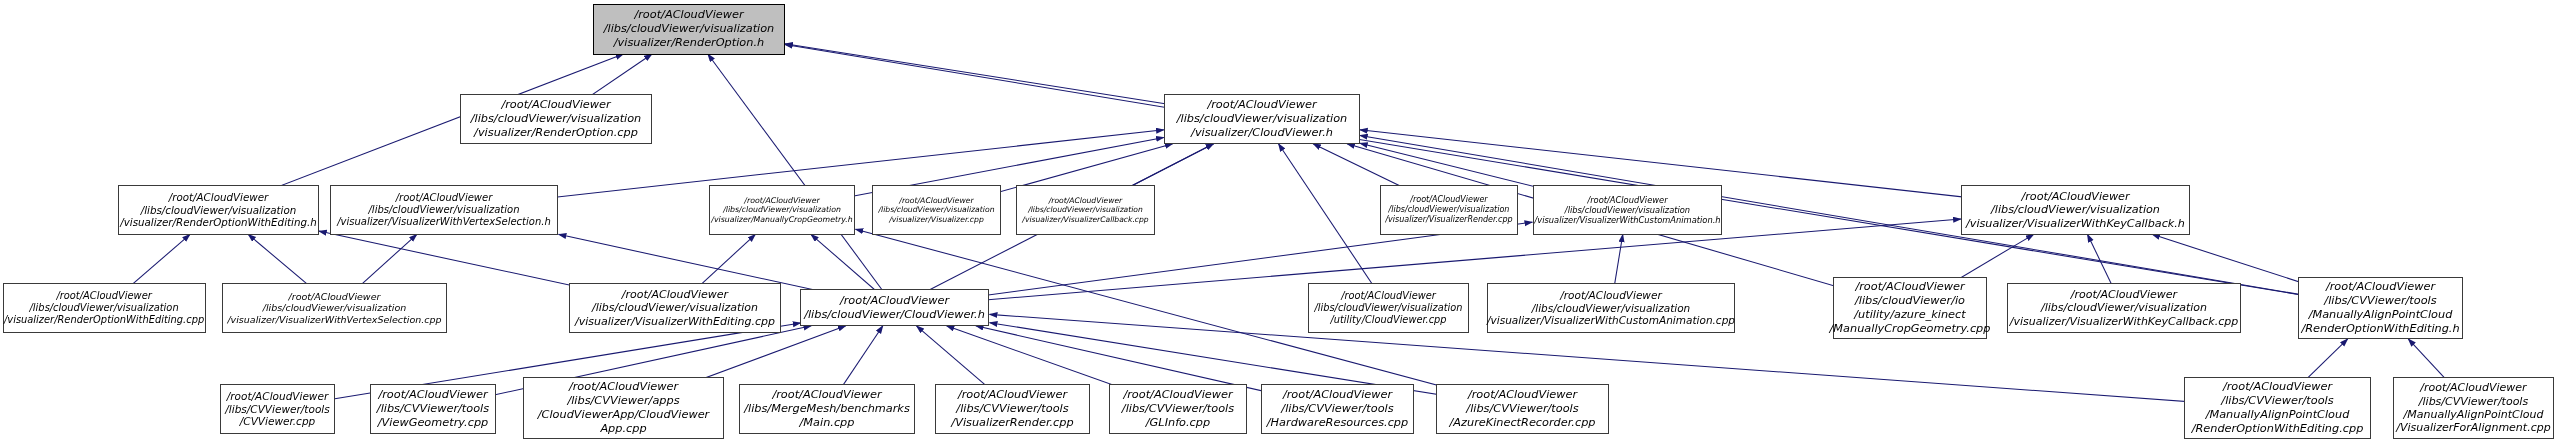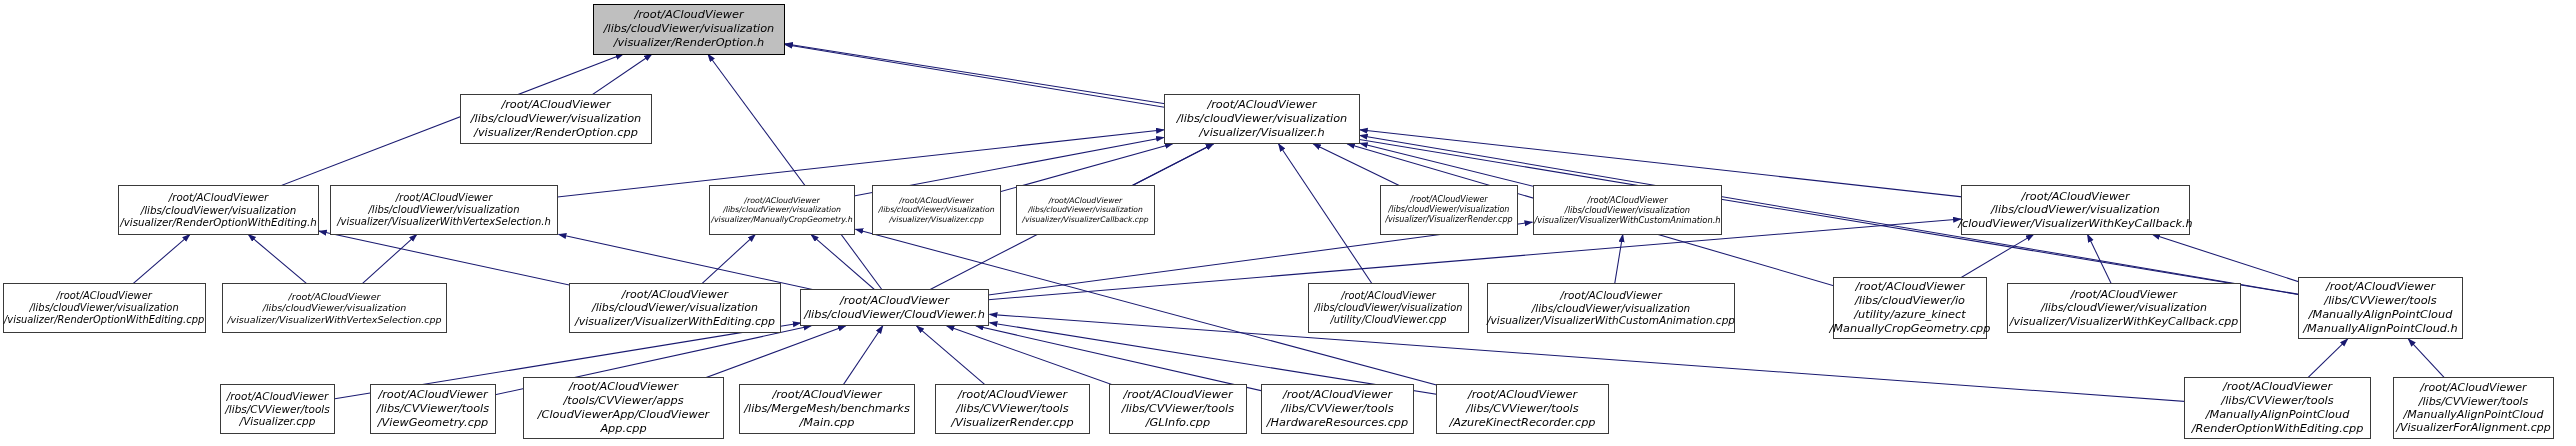--- a/index.html
+++ b/index.html
@@ -95,21 +95,21 @@
         <span>/visualizer/RenderOption.h</span>
       </div>
       <div class="node" style="left: 460px; top: 94px; width: 192px; height: 50px; font-size: 11.3px;">
         <span>/root/ACloudViewer</span>
         <span>/libs/cloudViewer/visualization</span>
         <span>/visualizer/RenderOption.cpp</span>
       </div>
       <div class="node" style="left: 1164px; top: 94px; width: 196px; height: 50px; font-size: 11.3px;">
         <span>/root/ACloudViewer</span>
         <span>/libs/cloudViewer/visualization</span>
-        <span>/visualizer/Visualizer.h</span>
+        <span>/visualizer/CloudViewer.h</span>
       </div>
       <div class="node" style="left: 118px; top: 185px; width: 201px; height: 50px; font-size: 10.3px;">
         <span>/root/ACloudViewer</span>
         <span>/libs/cloudViewer/visualization</span>
         <span>/visualizer/RenderOptionWithEditing.h</span>
       </div>
       <div class="node" style="left: 330px; top: 185px; width: 228px; height: 50px; font-size: 10px;">
         <span>/root/ACloudViewer</span>
         <span>/libs/cloudViewer/visualization</span>
         <span>/visualizer/VisualizerWithVertexSelection.h</span>
@@ -135,21 +135,21 @@
         <span>/visualizer/VisualizerRender.cpp</span>
       </div>
       <div class="node" style="left: 1533px; top: 185px; width: 189px; height: 50px; font-size: 8.3px;">
         <span>/root/ACloudViewer</span>
         <span>/libs/cloudViewer/visualization</span>
         <span>/visualizer/VisualizerWithCustomAnimation.h</span>
       </div>
       <div class="node" style="left: 1961px; top: 185px; width: 229px; height: 50px; font-size: 11.2px;">
         <span>/root/ACloudViewer</span>
         <span>/libs/cloudViewer/visualization</span>
-        <span>/cloudViewer/VisualizerWithKeyCallback.h</span>
+        <span>/visualizer/VisualizerWithKeyCallback.h</span>
       </div>
       <div class="node" style="left: 2.6px; top: 283px; width: 203px; height: 50px; font-size: 9.9px;">
         <span>/root/ACloudViewer</span>
         <span>/libs/cloudViewer/visualization</span>
         <span>/visualizer/RenderOptionWithEditing.cpp</span>
       </div>
       <div class="node" style="left: 222px; top: 283px; width: 225px; height: 50px; font-size: 9.5px;">
         <span>/root/ACloudViewer</span>
         <span>/libs/cloudViewer/visualization</span>
         <span>/visualizer/VisualizerWithVertexSelection.cpp</span>
@@ -181,35 +181,35 @@
       </div>
       <div class="node" style="left: 2007px; top: 283px; width: 234px; height: 50px; font-size: 11px;">
         <span>/root/ACloudViewer</span>
         <span>/libs/cloudViewer/visualization</span>
         <span>/visualizer/VisualizerWithKeyCallback.cpp</span>
       </div>
       <div class="node" style="left: 2298px; top: 277px; width: 165px; height: 62px; font-size: 11.3px;">
         <span>/root/ACloudViewer</span>
         <span>/libs/CVViewer/tools</span>
         <span>/ManuallyAlignPointCloud</span>
-        <span>/ManuallyAlignPointCloud.h</span>
+        <span>/RenderOptionWithEditing.h</span>
       </div>
       <div class="node" style="left: 220px; top: 384px; width: 115px; height: 50px; font-size: 10.5px;">
         <span>/root/ACloudViewer</span>
         <span>/libs/CVViewer/tools</span>
-        <span>/Visualizer.cpp</span>
+        <span>/CVViewer.cpp</span>
       </div>
       <div class="node" style="left: 370px; top: 384px; width: 126px; height: 50px; font-size: 11.3px;">
         <span>/root/ACloudViewer</span>
         <span>/libs/CVViewer/tools</span>
         <span>/ViewGeometry.cpp</span>
       </div>
       <div class="node" style="left: 523px; top: 377px; width: 201px; height: 62px; font-size: 11.3px;">
         <span>/root/ACloudViewer</span>
-        <span>/tools/CVViewer/apps</span>
+        <span>/libs/CVViewer/apps</span>
         <span>/CloudViewerApp/CloudViewer</span>
         <span>App.cpp</span>
       </div>
       <div class="node" style="left: 739px; top: 384px; width: 176px; height: 50px; font-size: 11.3px;">
         <span>/root/ACloudViewer</span>
         <span>/libs/MergeMesh/benchmarks</span>
         <span>/Main.cpp</span>
       </div>
       <div class="node" style="left: 935px; top: 384px; width: 155px; height: 50px; font-size: 11.3px;">
         <span>/root/ACloudViewer</span>

